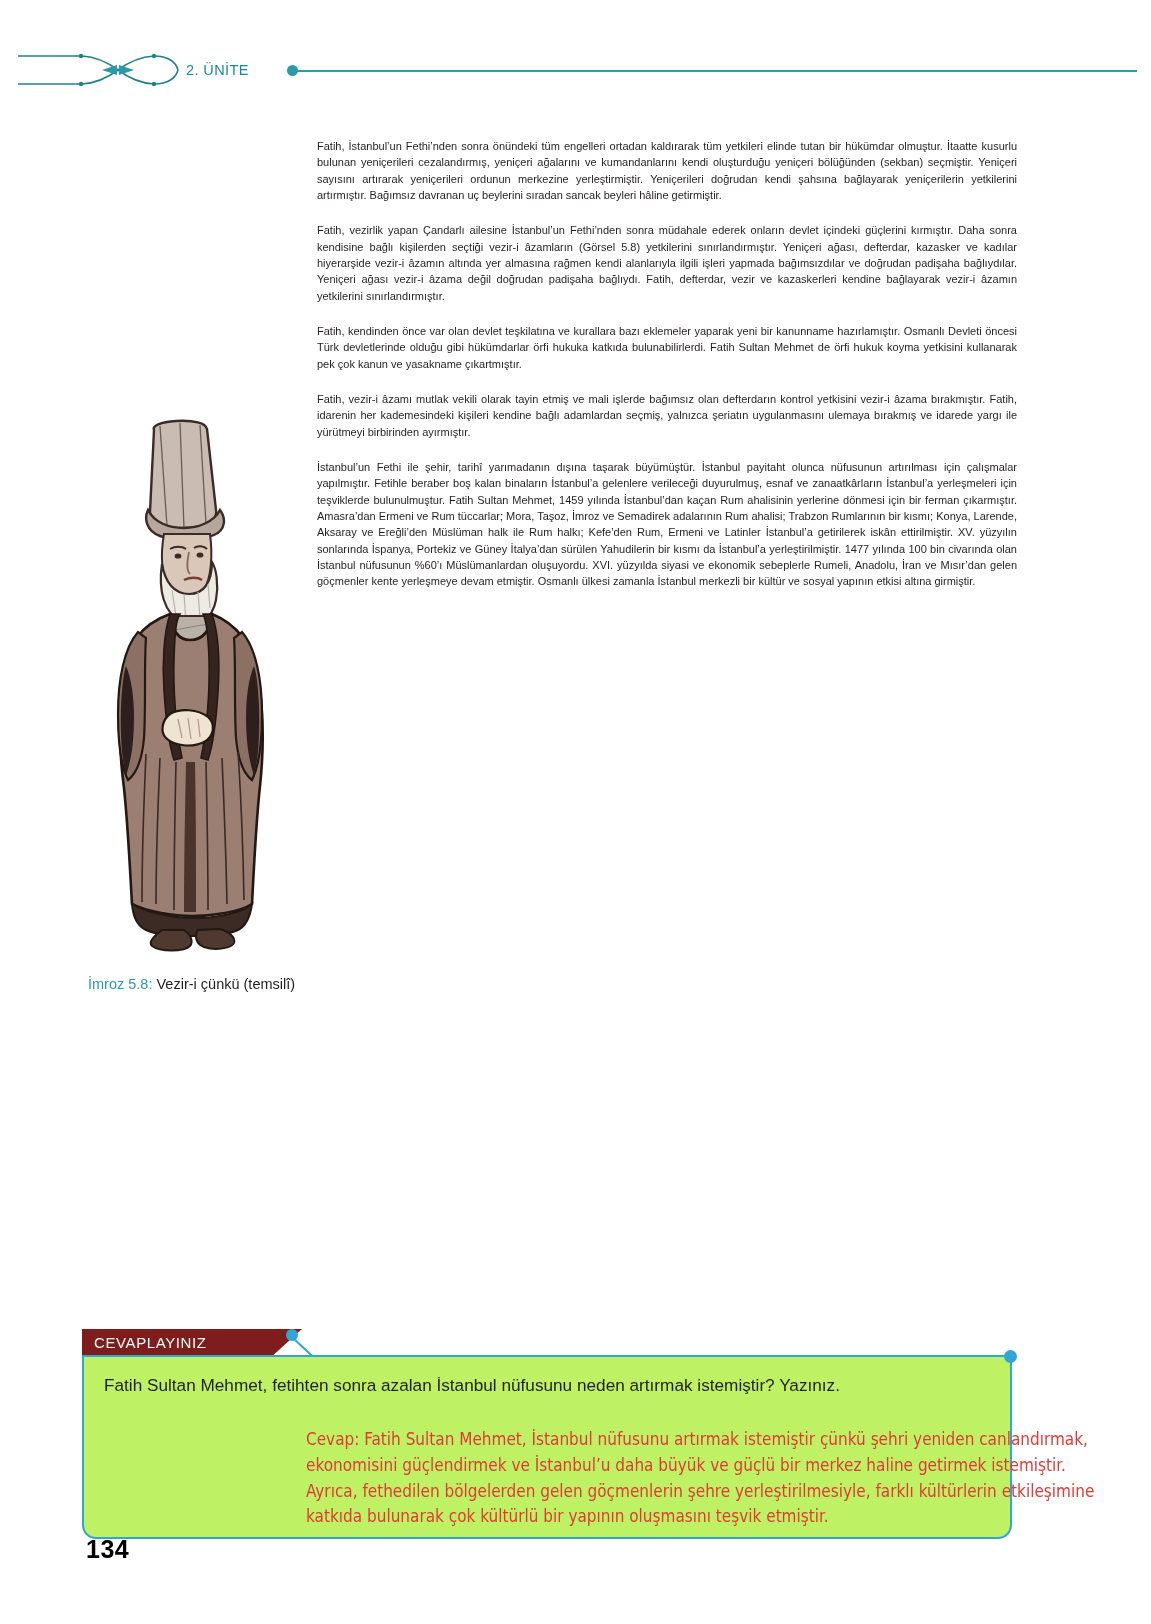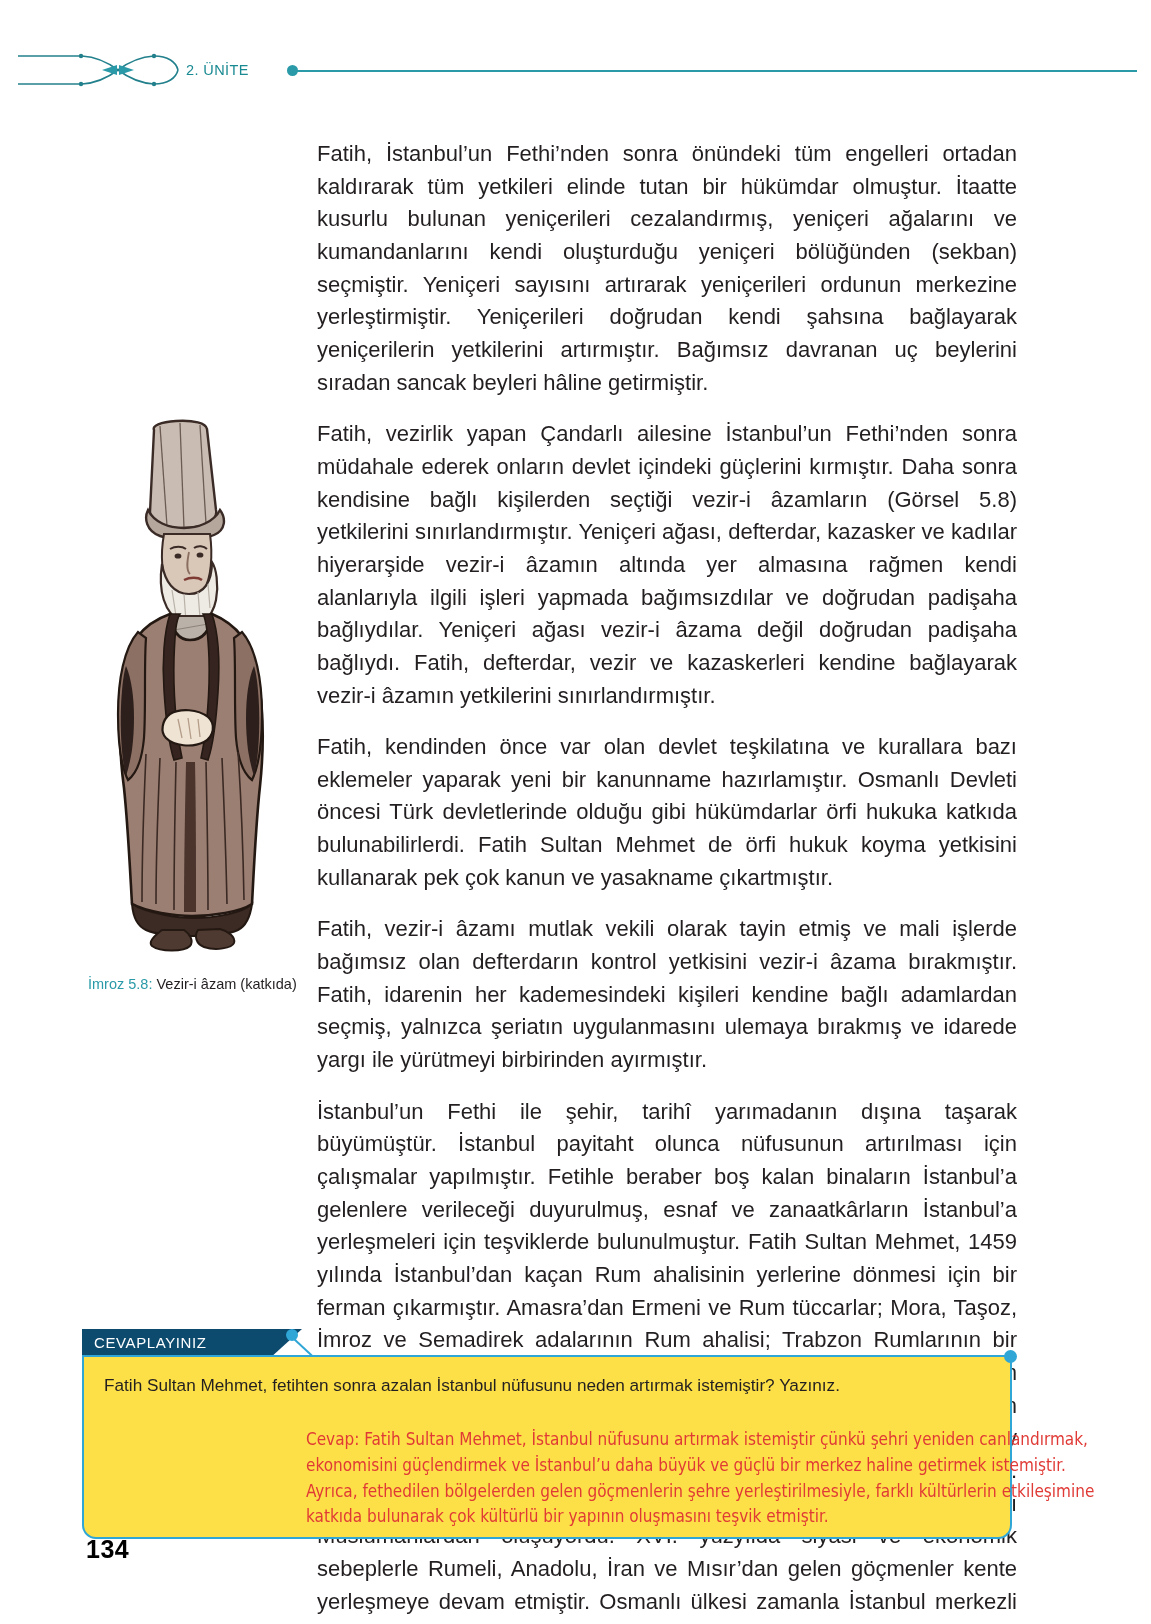--- a/index.html
+++ b/index.html
@@ -81,21 +81,21 @@
 
   
   .text-col {
     position: absolute;
     left: 317px;
     top: 138px;
     width: 700px;
   }
   .text-col p {
     margin: 0 0 19px 0;
-    font-size: 22px;
+    font-size: 11px;
     line-height: 1.485;
     text-align: justify;
     text-justify: inter-word;
     hyphens: manual;
     color: #231f20;
   }
   .text-col p:last-child { margin-bottom: 0; }
 
   
   .answer-block {
@@ -107,38 +107,38 @@
   .tag-wrap {
     position: relative;
     height: 28px;
   }
   .tag {
     position: absolute;
     left: 0;
     top: 0;
     height: 28px;
     width: 220px;
-    background: #0c4a6e;
+    background: #7f1d1d;
     color: #ffffff;
     font-size: 15px;
     letter-spacing: 0.6px;
     line-height: 28px;
     padding-left: 12px;
     clip-path: polygon(0 0, 100% 0, 86% 100%, 0 100%);
   }
   .tag-leader {
     position: absolute;
     left: 196px;
     top: -4px;
     width: 130px;
     height: 40px;
   }
   .qbox {
     position: relative;
-    background: #fde047;
+    background: #bef264;
     border: 2px solid #2fa6d6;
     border-top: none;
     border-radius: 0 0 14px 14px;
     min-height: 182px;
     padding: 12px 18px 16px 16px;
   }
   .qbox-topline {
     position: absolute;
     left: -2px;
     top: -2px;
@@ -282,21 +282,21 @@
 
     <path d="M42 486 C 58 496, 90 500, 104 500 C 126 500, 152 495, 162 486
              C 160 500, 156 508, 148 512 C 130 520, 74 520, 56 512 C 47 508, 43 499, 42 486 Z" fill="#3c2a24" stroke="#241812" stroke-width="2"></path>
     <path d="M72 512 C 64 518, 58 524, 62 528 C 70 534, 94 534, 100 528
              C 104 523, 100 516, 94 512 Z" fill="#4e3a31" stroke="#241812" stroke-width="2"></path>
     <path d="M108 512 C 104 518, 106 526, 114 529 C 126 533, 142 530, 144 525
              C 146 519, 138 513, 130 511 Z" fill="#4e3a31" stroke="#241812" stroke-width="2"></path>
   </svg>
 
   <div class="figure-caption">
-    <span class="cap-label">İmroz 5.8:</span><span> Vezir-i âzam (katkıda)</span>
+    <span class="cap-label">İmroz 5.8:</span><span> Vezir-i çünkü (temsilî)</span>
   </div>
 </div>
 
 <div class="text-col">
   <p>Fatih, İstanbul’un Fethi’nden sonra önündeki tüm engelleri ortadan kaldırarak tüm yetkileri elinde tutan bir hükümdar olmuştur. İtaatte kusurlu bulunan yeniçerileri cezalandırmış, yeniçeri ağalarını ve kumandanlarını kendi oluşturduğu yeniçeri bölüğünden (sekban) seçmiştir. Yeniçeri sayısını artırarak yeniçerileri ordunun merkezine yerleştirmiştir. Yeniçerileri doğrudan kendi şahsına bağlayarak yeniçerilerin yetkilerini artırmıştır. Bağımsız davranan uç beylerini sıradan sancak beyleri hâline getirmiştir.</p>
   <p>Fatih, vezirlik yapan Çandarlı ailesine İstanbul’un Fethi’nden sonra müdahale ederek onların devlet içindeki güçlerini kırmıştır. Daha sonra kendisine bağlı kişilerden seçtiği  vezir-i âzamların (Görsel 5.8) yetkilerini sınırlandırmıştır. Yeniçeri ağası, defterdar, kazasker ve kadılar hiyerarşide vezir-i âzamın altında yer almasına rağmen kendi alanlarıyla ilgili işleri yapmada bağımsızdılar ve doğrudan padişaha bağlıydılar. Yeniçeri ağası vezir-i âzama değil doğrudan padişaha bağlıydı. Fatih, defterdar, vezir ve kazaskerleri kendine bağlayarak vezir-i âzamın yetkilerini sınırlandırmıştır.</p>
   <p>Fatih, kendinden önce var olan devlet teşkilatına ve kurallara bazı eklemeler yaparak yeni bir kanunname hazırlamıştır. Osmanlı Devleti öncesi Türk devletlerinde olduğu gibi hükümdarlar örfi hukuka katkıda bulunabilirlerdi. Fatih Sultan Mehmet de örfi hukuk koyma yetkisini kullanarak pek çok kanun ve yasakname çıkartmıştır.</p>
   <p>Fatih, vezir-i âzamı mutlak vekili olarak tayin etmiş ve mali işlerde bağımsız olan defterdarın kontrol yetkisini vezir-i âzama bırakmıştır. Fatih, idarenin her kademesindeki kişileri kendine bağlı adamlardan seçmiş, yalnızca şeriatın uygulanmasını ulemaya bırakmış ve idarede yargı ile yürütmeyi birbirinden ayırmıştır.</p>
   <p>İstanbul’un Fethi ile şehir, tarihî yarımadanın dışına taşarak büyümüştür. İstanbul payitaht olunca nüfusunun artırılması için çalışmalar yapılmıştır. Fetihle beraber boş kalan binaların İstanbul’a gelenlere verileceği duyurulmuş, esnaf ve zanaatkârların İstanbul’a yerleşmeleri için teşviklerde bulunulmuştur.  Fatih Sultan Mehmet, 1459 yılında İstanbul’dan kaçan Rum ahalisinin yerlerine dönmesi için bir ferman çıkarmıştır. Amasra’dan Ermeni ve Rum tüccarlar; Mora, Taşoz, İmroz ve Semadirek adalarının Rum ahalisi; Trabzon Rumlarının bir kısmı; Konya, Larende, Aksaray ve Ereğli’den Müslüman halk ile Rum halkı; Kefe’den Rum, Ermeni ve Latinler İstanbul’a getirilerek iskân ettirilmiştir. XV. yüzyılın sonlarında İspanya, Portekiz ve Güney İtalya’dan sürülen Yahudilerin bir kısmı da İstanbul’a yerleştirilmiştir. 1477 yılında 100 bin civarında olan İstanbul nüfusunun %60’ı Müslümanlardan oluşuyordu. XVI. yüzyılda siyasi ve ekonomik sebeplerle Rumeli, Anadolu, İran ve Mısır’dan gelen göçmenler kente yerleşmeye devam etmiştir. Osmanlı ülkesi zamanla İstanbul merkezli bir kültür ve sosyal yapının etkisi altına girmiştir.</p>
 </div>

